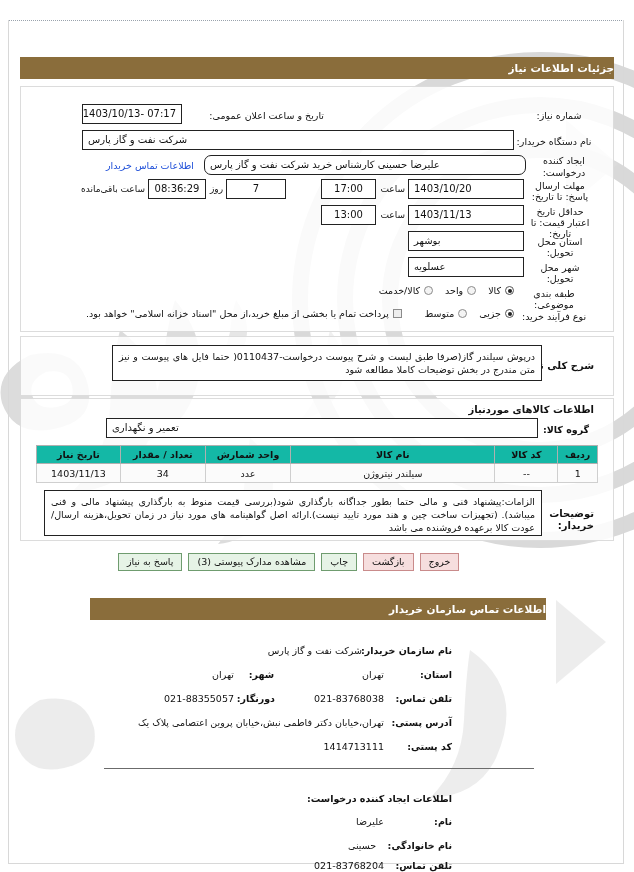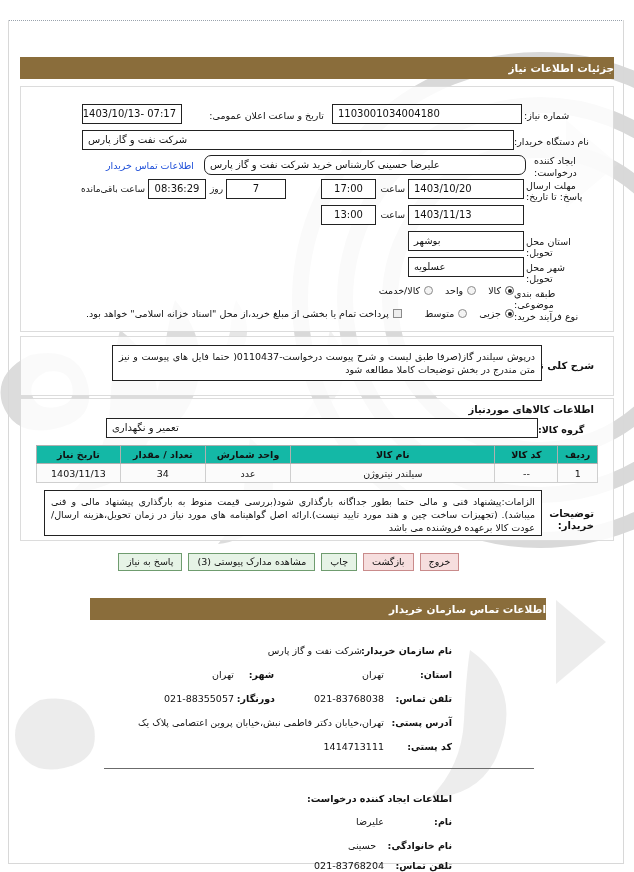--- a/index.html
+++ b/index.html
@@ -77,21 +77,21 @@
     background: rgba(255,255,255,0.86);
     border: 1px solid #dcdcdc;
     box-sizing: border-box;
   }
 
   
   .lbl {
     position: absolute;
     font-size: 9.5px;
     color: #111;
-    text-align: left;
+    text-align: center;
     line-height: 11px;
   }
   .fld {
     position: absolute;
     border: 1px solid #222;
     background: #ffffff;
     box-sizing: border-box;
     font-size: 10px;
     line-height: 18px;
     height: 20px;
@@ -247,41 +247,41 @@
   <div class="dotted-top"></div>
   <div class="outer-frame"></div>
 
   <div class="section-bar" style="left:20px; top:57px; width:594px;">
     <span>جزئیات اطلاعات نیاز</span>
   </div>
 
   <div class="card" style="left:20px; top:86px; width:594px; height:246px;"></div>
 
   <div class="lbl" style="right:40px; top:110px; width:70px;">شماره نیاز:</div>
-  <div class="fld" style="right:112px; top:104px; width:190px;">1103001034004180</div>
 
   <div class="lbl" style="right:310px; top:110px; width:135px; text-align:right;">تاریخ و ساعت اعلان عمومی:</div>
   <div class="fld" style="right:452px; top:104px; width:100px; text-align:center;">07:17 -1403/10/13</div>
 
   <div class="lbl" style="right:40px; top:136px; width:80px;">نام دستگاه خریدار:</div>
   <div class="fld" style="right:120px; top:130px; width:432px;">شرکت نفت و گاز پارس</div>
 
   <div class="lbl" style="right:40px; top:155px; width:60px; line-height:12px;">ایجاد کننده درخواست:</div>
   <div class="fld" style="right:108px; top:155px; width:322px;border-radius:7px;">علیرضا  حسینی  کارشناس خرید شرکت نفت و گاز پارس</div>
   <div class="link" style="right:440px; top:160px;">اطلاعات تماس خریدار</div>
 
   <div class="lbl" style="right:40px; top:180px; width:68px; line-height:11px;">مهلت ارسال پاسخ: تا تاریخ:</div>
   <div class="fld" style="right:110px; top:179px; width:116px;">1403/10/20</div>
   <div class="mini-lbl" style="right:229px; top:179px;">ساعت</div>
   <div class="fld" style="right:258px; top:179px; width:55px; text-align:center;">17:00</div>
   <div class="fld" style="right:348px; top:179px; width:60px; text-align:center;">7</div>
   <div class="mini-lbl" style="right:411px; top:179px;">روز</div>
   <div class="fld" style="right:428px; top:179px; width:58px; text-align:center;">08:36:29</div>
   <div class="mini-lbl" style="right:489px; top:179px;">ساعت باقی‌مانده</div>
 
+  <div class="lbl" style="right:40px; top:206px; width:68px; line-height:11px;">حداقل تاریخ اعتبار قیمت: تا تاریخ:</div>
   <div class="fld" style="right:110px; top:205px; width:116px;">1403/11/13</div>
   <div class="mini-lbl" style="right:229px; top:205px;">ساعت</div>
   <div class="fld" style="right:258px; top:205px; width:55px; text-align:center;">13:00</div>
 
   <div class="lbl" style="right:40px; top:236px; width:68px;">استان محل تحویل:</div>
   <div class="fld" style="right:110px; top:231px; width:116px;">بوشهر</div>
 
   <div class="lbl" style="right:40px; top:262px; width:68px;">شهر محل تحویل:</div>
   <div class="fld" style="right:110px; top:257px; width:116px;">عسلویه</div>
 

